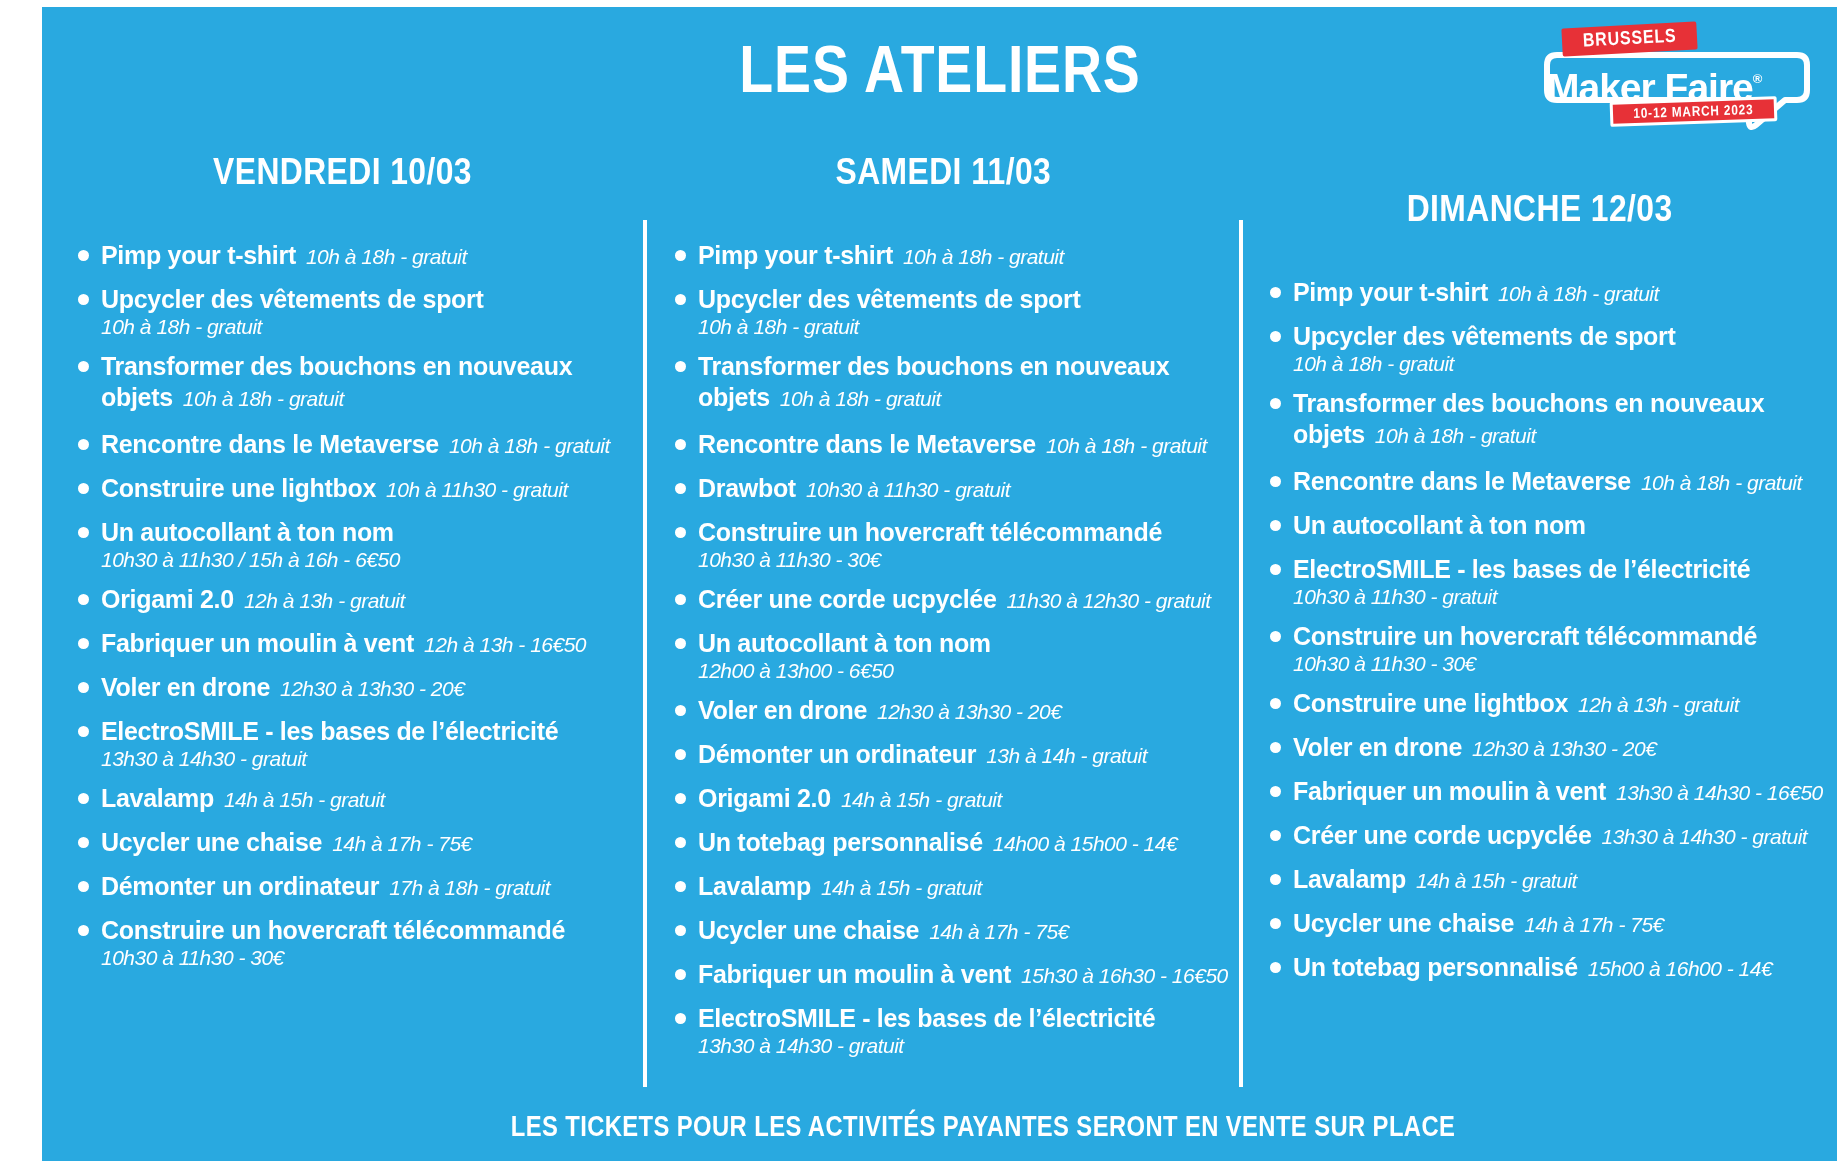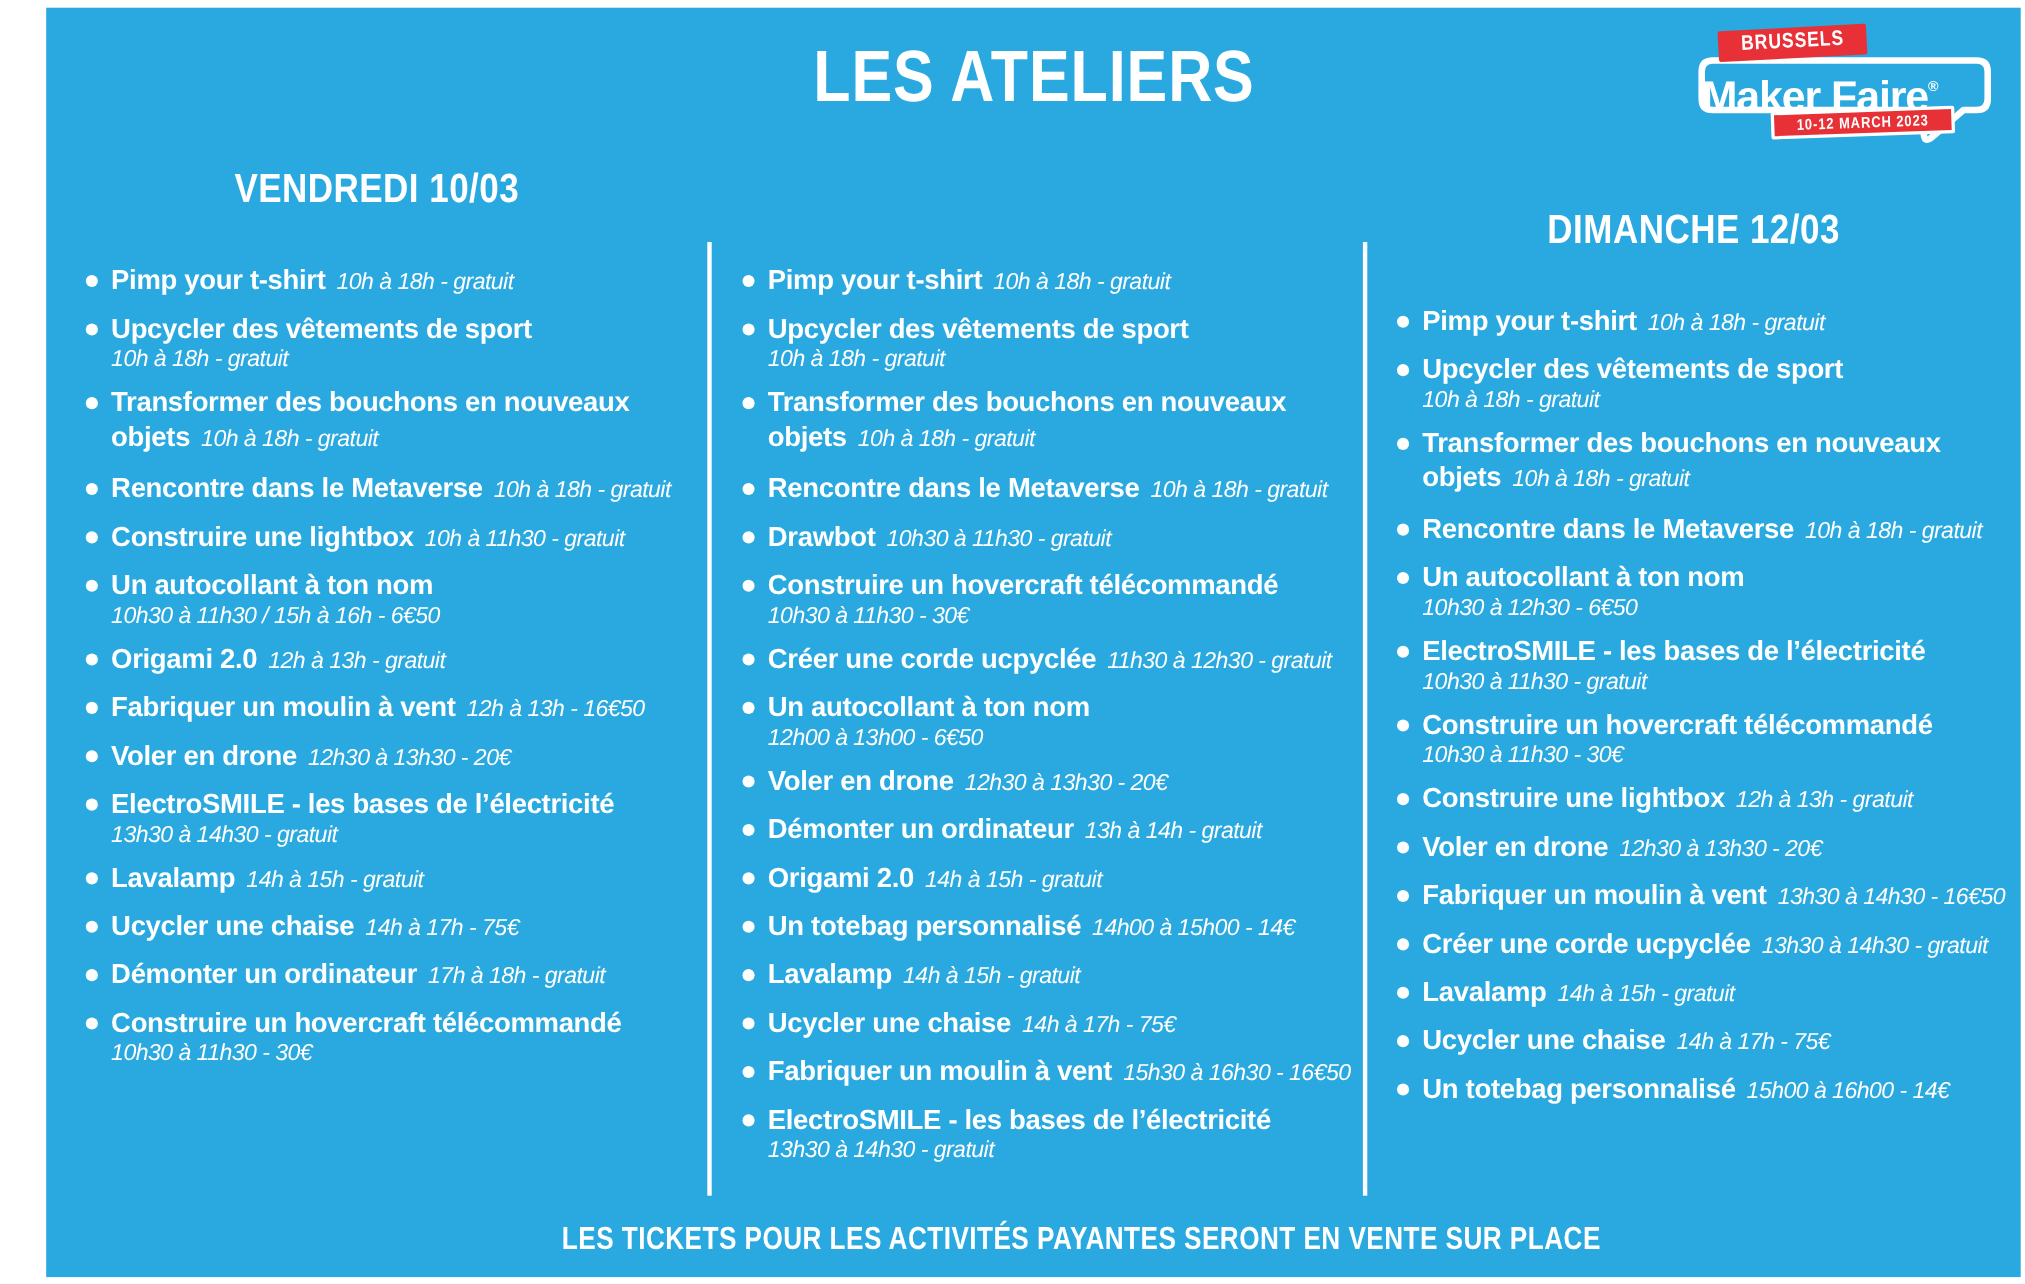--- a/index.html
+++ b/index.html
@@ -90,20 +90,21 @@
             <div class="item"><span class="bullet"></span><span class="w-title">Fabriquer un moulin à vent</span><span class="w-time inline">12h à 13h - 16€50</span></div>
             <div class="item"><span class="bullet"></span><span class="w-title">Voler en drone</span><span class="w-time inline">12h30 à 13h30 - 20€</span></div>
             <div class="item"><span class="bullet"></span><span class="w-title">ElectroSMILE - les bases de l’électricité</span><span class="w-time below">13h30 à 14h30 - gratuit</span></div>
             <div class="item"><span class="bullet"></span><span class="w-title">Lavalamp</span><span class="w-time inline">14h à 15h - gratuit</span></div>
             <div class="item"><span class="bullet"></span><span class="w-title">Ucycler une chaise</span><span class="w-time inline">14h à 17h - 75€</span></div>
             <div class="item"><span class="bullet"></span><span class="w-title">Démonter un ordinateur</span><span class="w-time inline">17h à 18h - gratuit</span></div>
             <div class="item"><span class="bullet"></span><span class="w-title">Construire un hovercraft télécommandé</span><span class="w-time below">10h30 à 11h30 - 30€</span></div>
           </div>
         </div>
         <div class="column col2">
+          <div class="day-header"><span class="condensed">SAMEDI 11/03</span></div>
           <div class="items">
             <div class="item"><span class="bullet"></span><span class="w-title">Pimp your t-shirt</span><span class="w-time inline">10h à 18h - gratuit</span></div>
             <div class="item"><span class="bullet"></span><span class="w-title">Upcycler des vêtements de sport</span><span class="w-time below">10h à 18h - gratuit</span></div>
             <div class="item"><span class="bullet"></span><span class="w-title">Transformer des bouchons en nouveaux</span><div class="line2"><span class="w-title">objets</span><span class="w-time inline">10h à 18h - gratuit</span></div></div>
             <div class="item"><span class="bullet"></span><span class="w-title">Rencontre dans le Metaverse</span><span class="w-time inline">10h à 18h - gratuit</span></div>
             <div class="item"><span class="bullet"></span><span class="w-title">Drawbot</span><span class="w-time inline">10h30 à 11h30 - gratuit</span></div>
             <div class="item"><span class="bullet"></span><span class="w-title">Construire un hovercraft télécommandé</span><span class="w-time below">10h30 à 11h30 - 30€</span></div>
             <div class="item"><span class="bullet"></span><span class="w-title">Créer une corde ucpyclée</span><span class="w-time inline">11h30 à 12h30 - gratuit</span></div>
             <div class="item"><span class="bullet"></span><span class="w-title">Un autocollant à ton nom</span><span class="w-time below">12h00 à 13h00 - 6€50</span></div>
             <div class="item"><span class="bullet"></span><span class="w-title">Voler en drone</span><span class="w-time inline">12h30 à 13h30 - 20€</span></div>
@@ -116,21 +117,21 @@
             <div class="item"><span class="bullet"></span><span class="w-title">ElectroSMILE - les bases de l’électricité</span><span class="w-time below">13h30 à 14h30 - gratuit</span></div>
           </div>
         </div>
         <div class="column col3">
           <div class="day-header"><span class="condensed">DIMANCHE 12/03</span></div>
           <div class="items">
             <div class="item"><span class="bullet"></span><span class="w-title">Pimp your t-shirt</span><span class="w-time inline">10h à 18h - gratuit</span></div>
             <div class="item"><span class="bullet"></span><span class="w-title">Upcycler des vêtements de sport</span><span class="w-time below">10h à 18h - gratuit</span></div>
             <div class="item"><span class="bullet"></span><span class="w-title">Transformer des bouchons en nouveaux</span><div class="line2"><span class="w-title">objets</span><span class="w-time inline">10h à 18h - gratuit</span></div></div>
             <div class="item"><span class="bullet"></span><span class="w-title">Rencontre dans le Metaverse</span><span class="w-time inline">10h à 18h - gratuit</span></div>
-            <div class="item"><span class="bullet"></span><span class="w-title">Un autocollant à ton nom</span><span class="w-time below">10h30 à 12h30 - 6€50</span></div>
+            <div class="item"><span class="bullet"></span><span class="w-title">Un autocollant à ton nom</span></div>
             <div class="item"><span class="bullet"></span><span class="w-title">ElectroSMILE - les bases de l’électricité</span><span class="w-time below">10h30 à 11h30 - gratuit</span></div>
             <div class="item"><span class="bullet"></span><span class="w-title">Construire un hovercraft télécommandé</span><span class="w-time below">10h30 à 11h30 - 30€</span></div>
             <div class="item"><span class="bullet"></span><span class="w-title">Construire une lightbox</span><span class="w-time inline">12h à 13h - gratuit</span></div>
             <div class="item"><span class="bullet"></span><span class="w-title">Voler en drone</span><span class="w-time inline">12h30 à 13h30 - 20€</span></div>
             <div class="item"><span class="bullet"></span><span class="w-title">Fabriquer un moulin à vent</span><span class="w-time inline">13h30 à 14h30 - 16€50</span></div>
             <div class="item"><span class="bullet"></span><span class="w-title">Créer une corde ucpyclée</span><span class="w-time inline">13h30 à 14h30 - gratuit</span></div>
             <div class="item"><span class="bullet"></span><span class="w-title">Lavalamp</span><span class="w-time inline">14h à 15h - gratuit</span></div>
             <div class="item"><span class="bullet"></span><span class="w-title">Ucycler une chaise</span><span class="w-time inline">14h à 17h - 75€</span></div>
             <div class="item"><span class="bullet"></span><span class="w-title">Un totebag personnalisé</span><span class="w-time inline">15h00 à 16h00 - 14€</span></div>
           </div>

